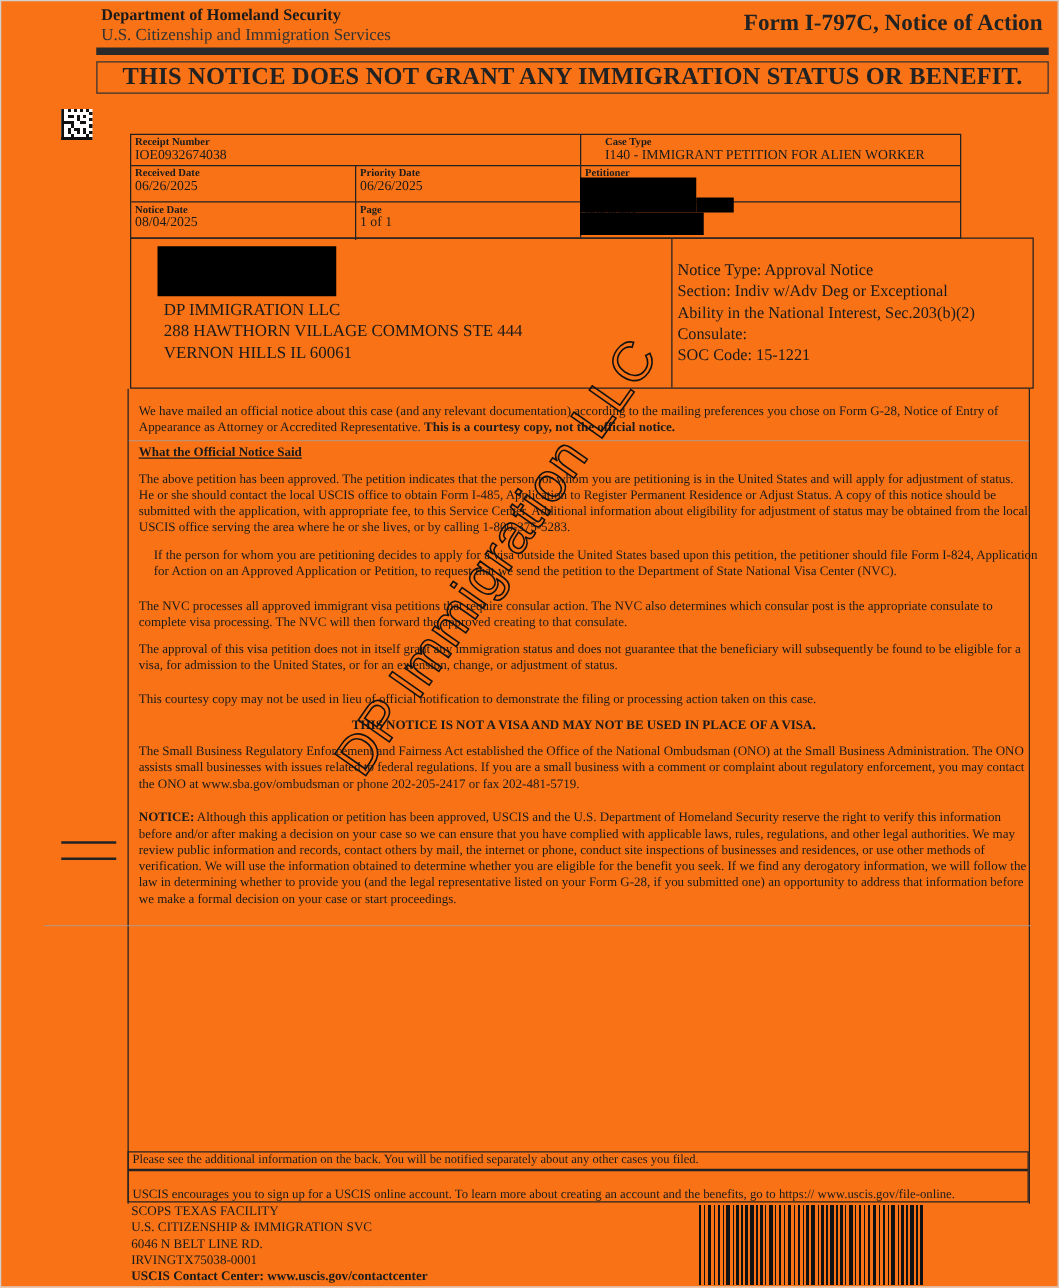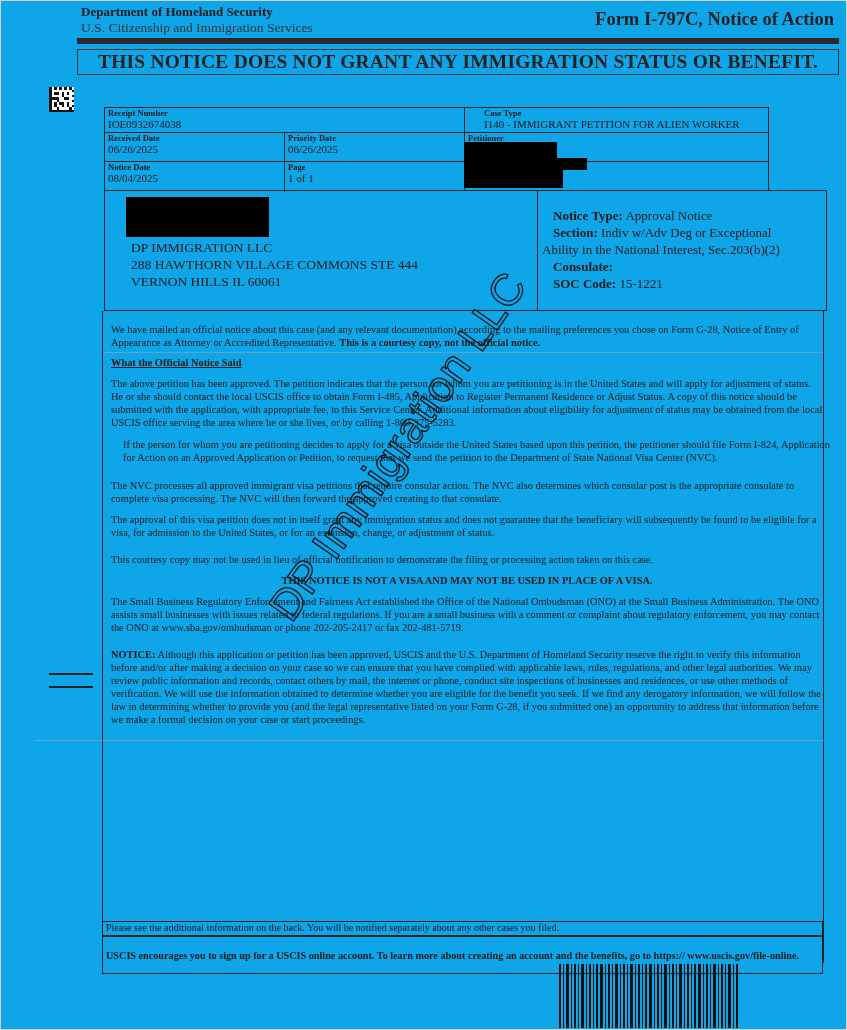--- a/index.html
+++ b/index.html
@@ -1,18 +1,18 @@
 <!DOCTYPE html>
 <html><head>
 <meta charset="utf-8">
 <style>
   * { box-sizing: border-box; margin: 0; padding: 0; }
   html, body { width: 847px; height: 1030px; background: #ffffff; overflow: hidden; }
   body { position: relative; font-family: "Liberation Serif", serif; color: #1a1a1a; }
-  .page { position: absolute; left: 0; top: 0; width: 847px; height: 1030px; border: 1px solid #d0d0d0; background: #0ea5e9; }
+  .page { position: absolute; left: 0; top: 0; width: 847px; height: 1030px; border: 1px solid #d0d0d0; background: #f97316; }
 
   .agency { position: absolute; left: 80px; top: 3px; }
   .agency .dept { font-size: 13px; font-weight: bold; line-height: 15px; }
   .agency .svc { font-size: 13.5px; line-height: 17px; color: #333; }
   .form-title { position: absolute; right: 12px; top: 8px; font-size: 18.5px; font-weight: bold; color: #222; }
 
   .dark-bar { position: absolute; left: 76px; top: 37px; width: 762px; height: 6px; background: #2a2a2a; }
 
   .banner { position: absolute; left: 76px; top: 48px; width: 762px; height: 26px; border: 1px solid #333; display: flex; align-items: center; justify-content: center; }
   .banner span { font-size: 19.5px; font-weight: bold; letter-spacing: 0.2px; color: #222; }
@@ -21,21 +21,21 @@
 
   .box { position: absolute; border: 1px solid #222; }
   .lbl { font-size: 8.5px; font-weight: bold; line-height: 9px; display: block; }
   .val { font-size: 11px; line-height: 12px; display: block; }
   .cell { position: absolute; padding: 1px 3px; }
 
   .redact { position: absolute; background: #000; }
 
   .addr { position: absolute; left: 130px; top: 238px; font-size: 13.5px; line-height: 17px; }
   .notice-info { position: absolute; left: 541px; top: 206px; font-size: 13px; line-height: 17px; }
-  .notice-info b { font-weight: bold; margin-left: 11px; }
+  .notice-info b { font-weight: normal; }
 
   .body-text { position: absolute; left: 110px; width: 712px; font-size: 10.4px; line-height: 13px; }
   .body-text b { font-weight: bold; }
   .body-text .u { text-decoration: underline; font-weight: bold; }
   .center { text-align: center; font-weight: bold; }
 
   .hr-faint { position: absolute; height: 1px; background: #9aa3ad; opacity: 0.6; }
 
   .side-mark { position: absolute; left: 48px; width: 44px; height: 2px; background: #222; }
 
@@ -167,21 +167,28 @@
   <div class="body-text" style="top:594px;">The Small Business Regulatory Enforcement and Fairness Act established the Office of the National Ombudsman (ONO) at the Small Business Administration. The ONO assists small businesses with issues related to federal regulations. If you are a small business with a comment or complaint about regulatory enforcement, you may contact the ONO at www.sba.gov/ombudsman or phone 202-205-2417 or fax 202-481-5719.</div>
   <div class="body-text" style="top:647px;">
     <b>NOTICE:</b><span> Although this application or petition has been approved, USCIS and the U.S. Department of Homeland Security reserve the right to verify this information before and/or after making a decision on your case so we can ensure that you have complied with applicable laws, rules, regulations, and other legal authorities. We may review public information and records, contact others by mail, the internet or phone, conduct site inspections of businesses and residences, or use other methods of verification. We will use the information obtained to determine whether you are eligible for the benefit you seek. If we find any derogatory information, we will follow the law in determining whether to provide you (and the legal representative listed on your Form G-28, if you submitted one) an opportunity to address that information before we make a formal decision on your case or start proceedings.</span>
   </div>
   <div class="hr-faint" style="left:34px; top:739px; width:790px;"></div>
 
   <div class="side-mark" style="top:672px;"></div>
   <div class="side-mark" style="top:685px;"></div>
 
   <div class="footer-row" style="top:920px; height:15px; font-size:10px; line-height:12px; padding-top:0;">Please see the additional information on the back. You will be notified separately about any other cases you filed.</div>
-  <div class="footer-row" style="top:935px; height:38px; font-weight:bold;">USCIS encourages you to sign up for a USCIS online account. To learn more about creating an account and the benefits, go to https:// www.uscis.gov/file-online.</div>
+  <div class="footer-row" style="top:935px; height:26px; font-weight:normal;">USCIS encourages you to sign up for a USCIS online account. To learn more about creating an account and the benefits, go to https:// www.uscis.gov/file-online.</div>
+  <div class="footer-addr">
+    <div>SCOPS TEXAS FACILITY</div>
+    <div>U.S. CITIZENSHIP &amp; IMMIGRATION SVC</div>
+    <div>6046 N BELT LINE RD.</div>
+    <div>IRVINGTX75038-0001</div>
+    <div style="font-weight:bold;">USCIS Contact Center: www.uscis.gov/contactcenter</div>
+  </div>
 
   <svg class="barcode" viewBox="0 0 180 64" preserveAspectRatio="none" shape-rendering="crispEdges">
     <g fill="#111">
       <rect x="0" y="0" width="2" height="64"></rect>
         <rect x="4" y="0" width="1" height="64"></rect>
         <rect x="7" y="0" width="3" height="64"></rect>
       <rect x="12" y="0" width="1" height="64"></rect>
         <rect x="15" y="0" width="2" height="64"></rect>
         <rect x="19" y="0" width="1" height="64"></rect>
       <rect x="22" y="0" width="3" height="64"></rect>

